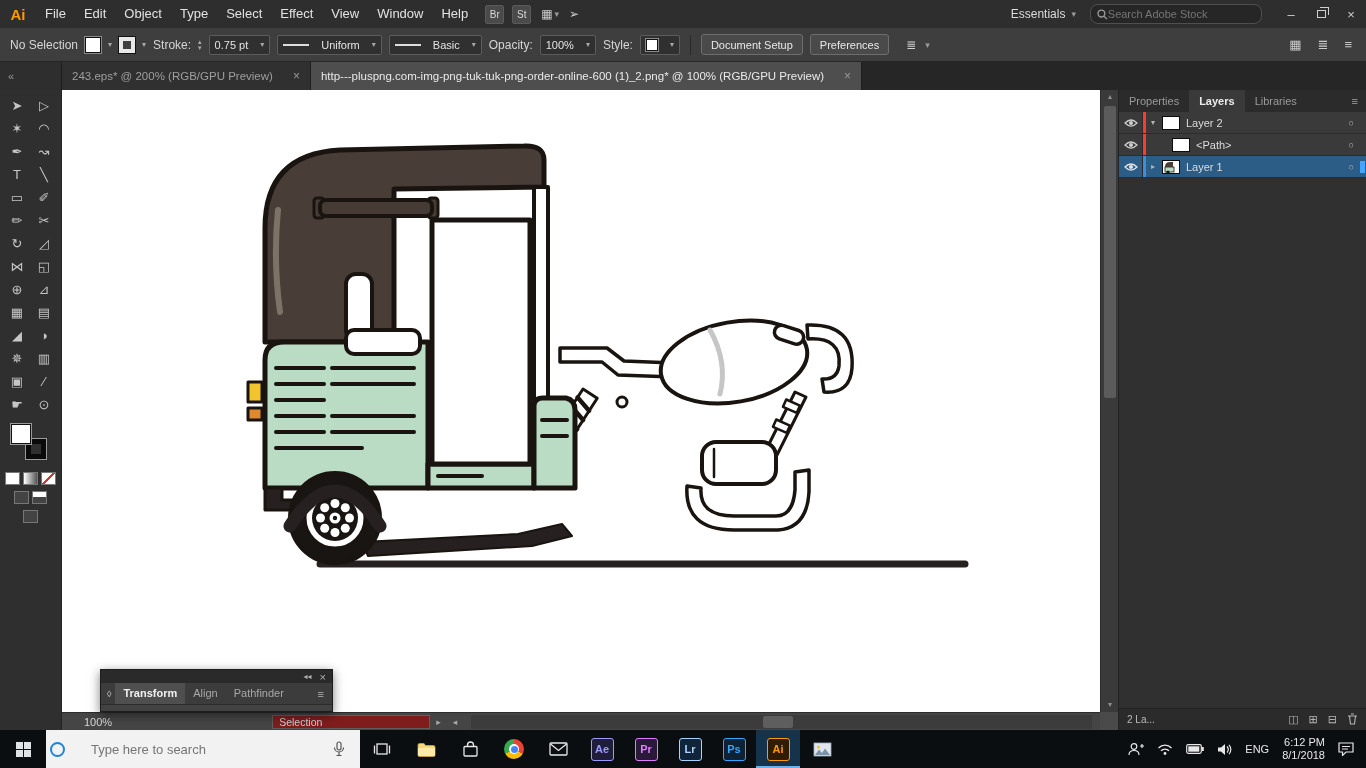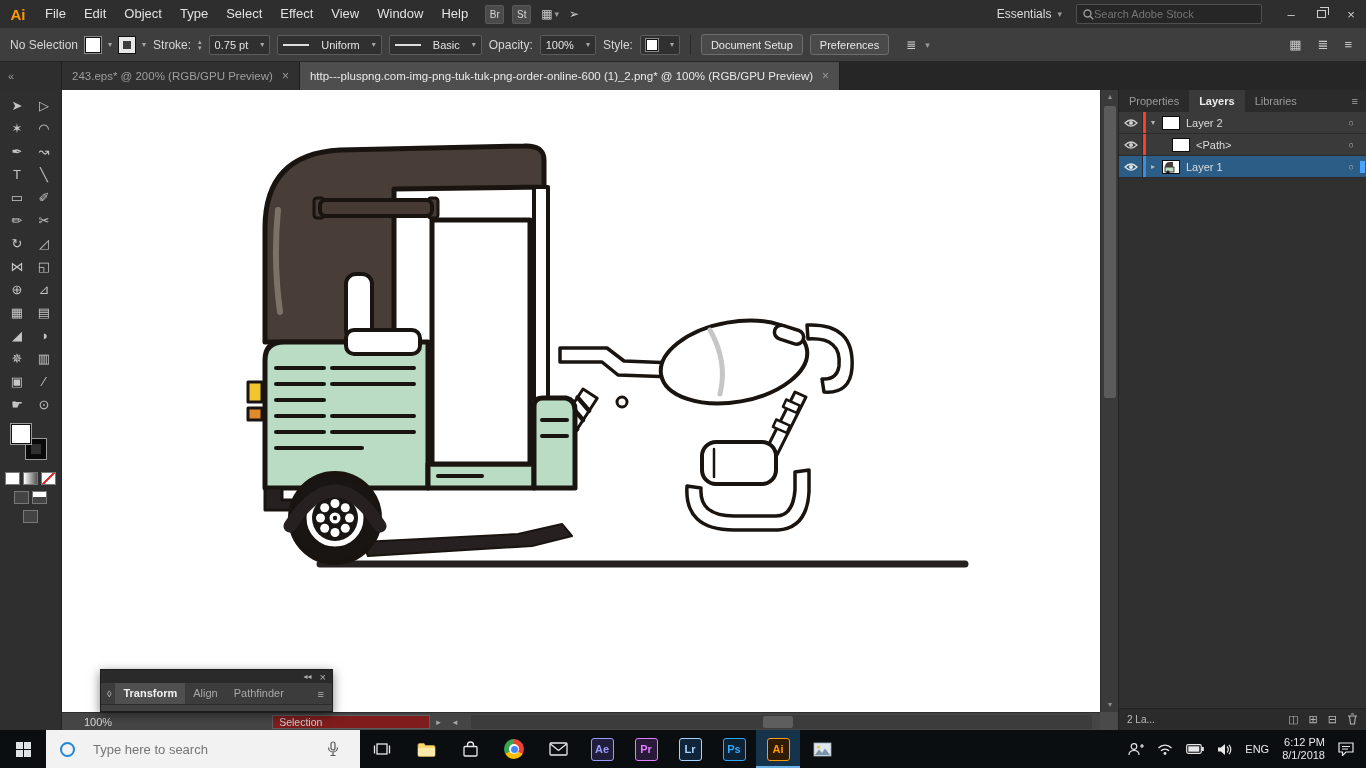--- a/index.html
+++ b/index.html
@@ -11,21 +11,21 @@
   .titlebar { position:absolute; left:0; top:0; width:1366px; height:28px; background:#2e2e2e;
               display:flex; align-items:center; color:#e2e2e2; font-size:13px; }
   .ai-logo { width:36px; text-align:center; font-weight:bold; font-size:15px; color:var(--ai-orange); }
   .menu-item { padding:0 9px; height:28px; line-height:28px; cursor:default; }
   .chip { width:19px; height:19px; background:#4a4a4a; border:1px solid #5a5a5a; color:#d8d8d8;
           font-size:10px; display:flex; align-items:center; justify-content:center; margin-left:8px; border-radius:2px;}
   .tb-ico { color:#cfcfcf; font-size:12px; margin-left:10px; }
   .tb-caret { color:#9a9a9a; font-size:9px; margin-left:2px;}
   .tb-spacer { flex:1; }
   .workspace { font-size:12px; color:#dcdcdc; margin-right:4px; }
-  .stock-search { width:186px; height:20px; background:#262626; border:1px solid #4f4f4f; border-radius:2px;
+  .stock-search { width:172px; height:20px; background:#262626; border:1px solid #4f4f4f; border-radius:8px;
                   display:flex; align-items:center; padding:0 6px; margin:15px 14px; }
   .stock-search input { background:transparent; border:none; outline:none; color:#bbb; font-size:11px; width:150px;
                         font-family:"Liberation Sans",sans-serif;}
   .winbtn { width:30px; height:28px; display:flex; align-items:center; justify-content:center; color:#cfcfcf; font-size:13px;}
   .restore-ico { display:block; width:9px; height:8px; border:1px solid #cfcfcf; position:relative; }
   .restore-ico::before { content:""; position:absolute; left:2px; top:-4px; width:8px; height:7px;
                          border-top:1px solid #cfcfcf; border-right:1px solid #cfcfcf; }
 
   
   .controlbar { position:absolute; left:0; top:28px; width:1366px; height:34px; background:#3e3e3e;
@@ -42,21 +42,21 @@
   .cb-btn { height:21px; background:#4a4a4a; border:1px solid #6e6e6e; border-radius:3px; color:#e8e8e8;
             font-size:11px; padding:0 9px; display:flex; align-items:center; }
   .cb-sep { width:1px; height:20px; background:#2a2a2a; margin:0 3px; }
   .cb-right { margin-left:auto; display:flex; gap:16px; padding-right:14px; color:#c9c9c9; font-size:13px;}
 
   
   .tabbar { position:absolute; left:0; top:62px; width:1366px; height:28px; background:#262626;
             display:flex; align-items:stretch; }
   .tab-corner { width:62px; background:#2e2e2e; color:#9a9a9a; font-size:11px; display:flex; align-items:center;
                 padding-left:8px; border-right:1px solid #1e1e1e;}
-  .doc-tab { display:flex; align-items:center; gap:9px; padding:0 10px; font-size:11.5px; background:#303030;
+  .doc-tab { display:flex; align-items:center; gap:20px; padding:0 10px; font-size:11.5px; background:#303030;
              color:#9e9e9e; border-right:1px solid #1f1f1f; }
   .doc-tab.active { background:#4e4e4e; color:#e9e9e9; }
   .tab-close { color:#9a9a9a; font-size:12px; }
 
   
   .toolbar { position:absolute; left:0; top:90px; width:62px; height:640px; background:#2f2f2f;
              border-right:1px solid #242424; }
   .tools-grid { display:grid; grid-template-columns:27px 27px; justify-content:center; padding-top:4px; }
   .tool { width:27px; height:23px; display:flex; align-items:center; justify-content:center;
           color:#c6c6c6; font-size:13px; }
@@ -127,21 +127,21 @@
                padding:0 8px; gap:10px;}
   .rp-bottom .grow { flex:1; }
   .rp-ico { color:#b5b5b5; font-size:11px; }
 
   
   .taskbar { position:absolute; left:0; top:730px; width:1366px; height:38px; background:#0b0e11;
              display:flex; align-items:center; color:#e8e8e8; }
   .start { width:46px; height:38px; display:flex; align-items:center; justify-content:center; }
   .win-logo { display:grid; grid-template-columns:7px 7px; grid-template-rows:7px 7px; gap:1px; }
   .win-logo i { background:#dfe3e6; display:block; }
-  .tsearch { width:314px; height:38px; background:#f2f2f2; display:flex; align-items:center; gap:18px; padding-left:14px; }
+  .tsearch { width:314px; height:38px; background:#f2f2f2; display:flex; align-items:center; gap:26px; padding-left:4px; }
   .cortana { width:15px; height:15px; border:2px solid #1f86d6; border-radius:50%; }
   .tsearch input { border:none; outline:none; background:transparent; font-size:13px; color:#333; width:216px;
                    font-family:"Liberation Sans",sans-serif;}
   .apps { display:flex; height:38px; }
   .app { width:44px; height:38px; display:flex; align-items:center; justify-content:center; }
   .app.active { background:#15334a; box-shadow:inset 0 -2px 0 var(--taskbar-active); }
   .chipbox { width:23px; height:23px; border-radius:3px; display:flex; align-items:center; justify-content:center;
              font-size:11px; font-weight:bold; }
   .cb-ae { background:#201d3a; color:var(--ae-color); border:1px solid var(--ae-color); }
   .cb-pr { background:#2a1a3a; color:var(--pr-color); border:1px solid var(--pr-color); }

